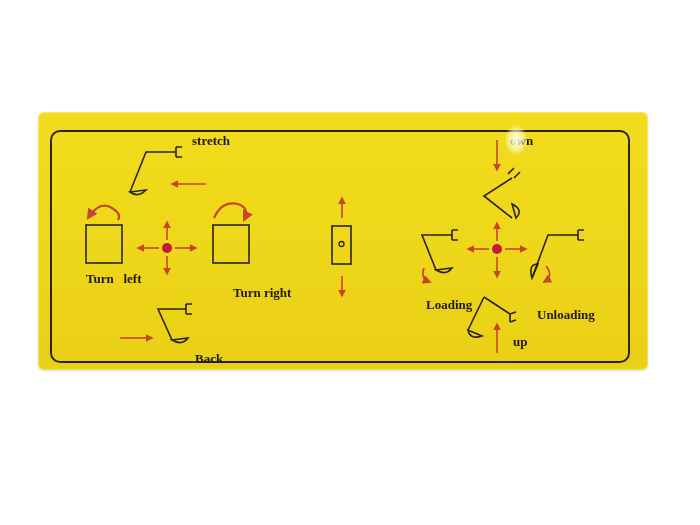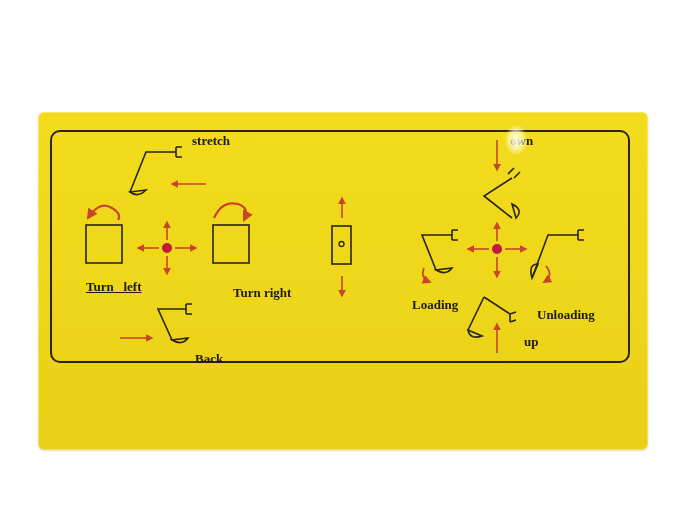--- a/index.html
+++ b/index.html
@@ -1,21 +1,21 @@
 <!DOCTYPE html>
 <html><head>
 <meta charset="utf-8">
 <style>
   html, body { margin: 0; padding: 0; }
   body {
     width: 700px; height: 525px; background: #ffffff; position: relative; overflow: hidden;
     font-family: "Liberation Serif", "DejaVu Serif", serif;
   }
   .plate {
-    position: absolute; left: 38px; top: 112px; width: 610px; height: 338px;
+    position: absolute; left: 38px; top: 112px; width: 610px; height: 258px;
     background: linear-gradient(180deg, #f2dc1c 0%, #eed61a 55%, #e9cf15 100%);
     border-radius: 6px;
     box-shadow: 0 1px 2px rgba(0,0,0,0.15), inset 0 0 0 1px rgba(255,255,255,0.35);
   }
   .inner-border {
     position: absolute; left: 12px; top: 18px; width: 580px; height: 233px;
     border: 2px solid #2a2410; border-radius: 10px; box-sizing: border-box;
   }
   .lbl {
     position: absolute; font-weight: bold; color: #1e1a10; font-size: 13px;
@@ -108,22 +108,22 @@
     <g stroke="#2a2410" stroke-width="1.6" fill="none">
       <polyline points="446,185 472,202"></polyline>
       <polyline points="446,185 430,218"></polyline>
       <path d="M430,218 Q432,228 444,224 Z"></path>
       <path d="M472,202 v8 M472,202 l6,-2 M472,210 l6,-2"></path>
     </g>
     <line x1="459" y1="241" x2="459" y2="212" stroke="#c8452a" stroke-width="1.6" marker-end="url(#ah)"></line>
   </svg>
 
   <span class="lbl" style="left:154px; top:22px;">stretch</span>
-  <span class="lbl" style="left:48px; top:168px; white-space:pre;text-decoration:underline;">Turn   left</span>
+  <span class="lbl" style="left:48px; top:160px; white-space:pre;">Turn   left</span>
   <span class="lbl" style="left:183px; top:174px;margin-left:12px;">Turn right</span>
   <span class="lbl" style="left:157px; top:240px;">Back</span>
 
   <span class="lbl" style="left:472px; top:22px;">own</span>
   <div class="glare"></div>
-  <span class="lbl" style="left:374px; top:186px;">Loading</span>
+  <span class="lbl" style="left:388px; top:186px;">Loading</span>
   <span class="lbl" style="left:499px; top:196px;">Unloading</span>
-  <span class="lbl" style="left:486px; top:223px;">up</span>
+  <span class="lbl" style="left:475px; top:223px;">up</span>
 </div>
 
 </body></html>

